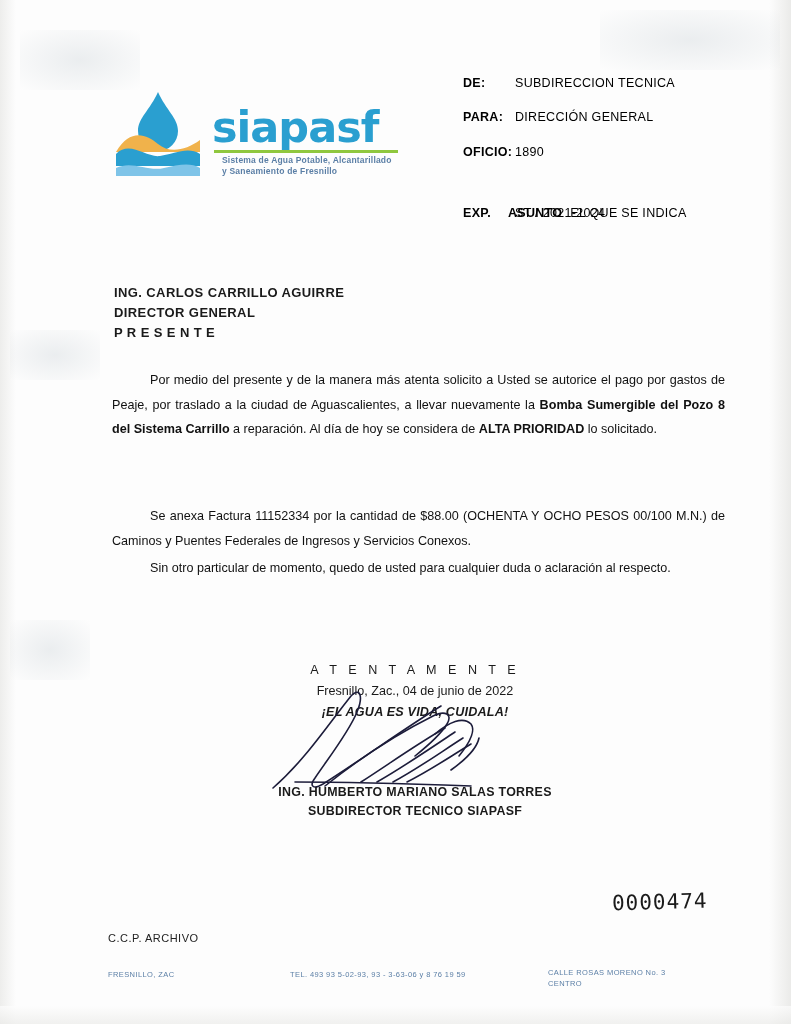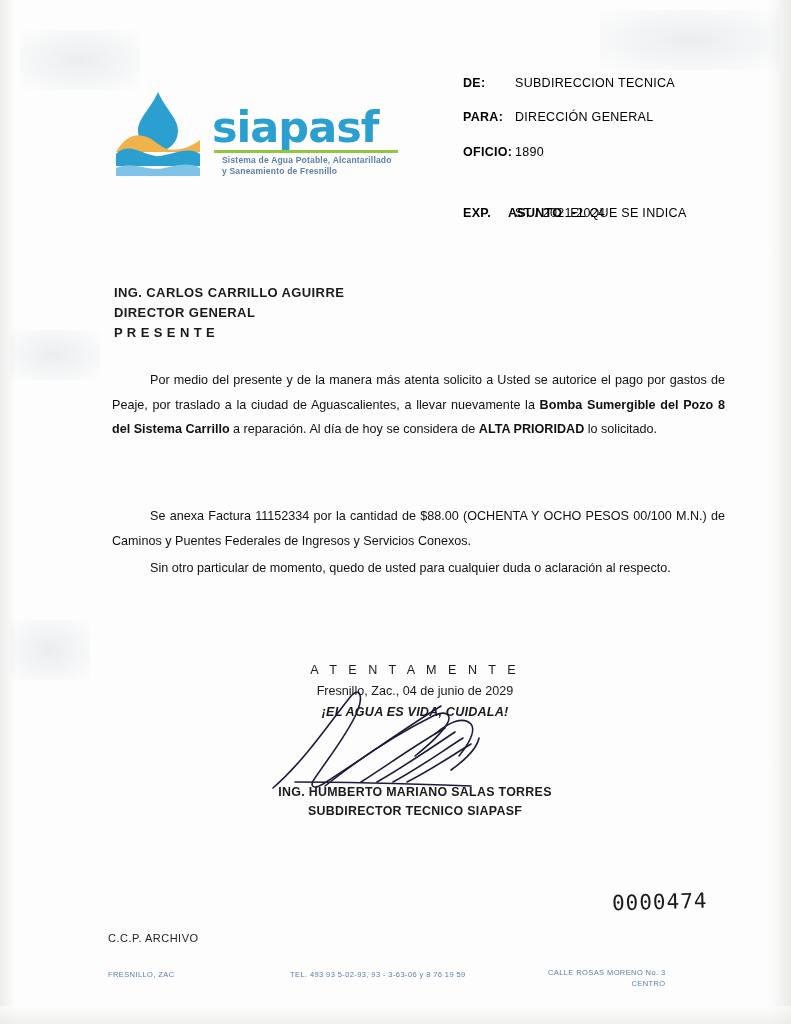--- a/index.html
+++ b/index.html
@@ -205,21 +205,20 @@
   
   .footer {
     position: absolute;
     left: 0;
     top: 966px;
     width: 710px;
     height: 40px;
     font-size: 7.5px;
     letter-spacing: .4px;
     color: #5b7fa6;
-    text-align: right;
   }
   .footer .f-left   { position: absolute; left: 108px;  top: 4px; }
   .footer .f-center { position: absolute; left: 290px;  top: 4px; }
   .footer .f-right  { position: absolute; left: 548px;  top: 1px; line-height: 1.5; }
 </style>
 </head>
 <body>
 
 <div class="page">
 
@@ -276,21 +275,21 @@
   <div class="body-text p2">
     <span class="indent"></span><span>Se anexa Factura 11152334 por la cantidad de $88.00 (OCHENTA Y OCHO PESOS 00/100 M.N.) de Caminos y Puentes Federales de Ingresos y Servicios Conexos.</span>
   </div>
 
   <div class="body-text p3">
     <span class="indent"></span><span>Sin otro particular de momento, quedo de usted para cualquier duda o aclaración al respecto.</span>
   </div>
 
   <div class="closing">
     <div class="atte">A T E N T A M E N T E</div>
-    <div>Fresnillo, Zac., 04 de junio de 2029</div>
+    <div>Fresnillo, Zac., 04 de junio de 2022</div>
     <div class="lema">¡EL AGUA ES VIDA, CUIDALA!</div>
   </div>
 
   <svg class="signature-svg" viewBox="0 0 300 110">
     <g fill="none" stroke="#1c1c3a" stroke-width="1.6" stroke-linecap="round">
       <path d="M8 98 C40 70, 62 36, 86 6 C96 -4, 98 8, 92 22 C84 42, 62 70, 50 88 C44 96, 48 100, 58 94 C96 70, 140 38, 176 16"></path>
       <path d="M60 96 C90 72, 128 46, 168 26 C180 20, 188 24, 182 34 C176 44, 160 58, 150 66"></path>
       <path d="M96 92 C124 74, 152 54, 180 38"></path>
       <path d="M112 92 C140 76, 166 58, 190 42"></path>
       <path d="M128 92 C154 78, 176 62, 198 48"></path>

